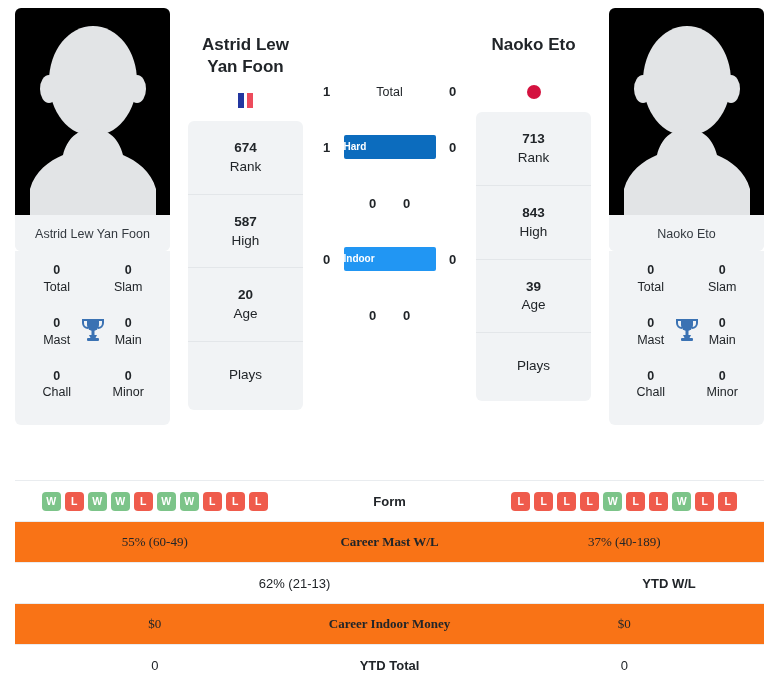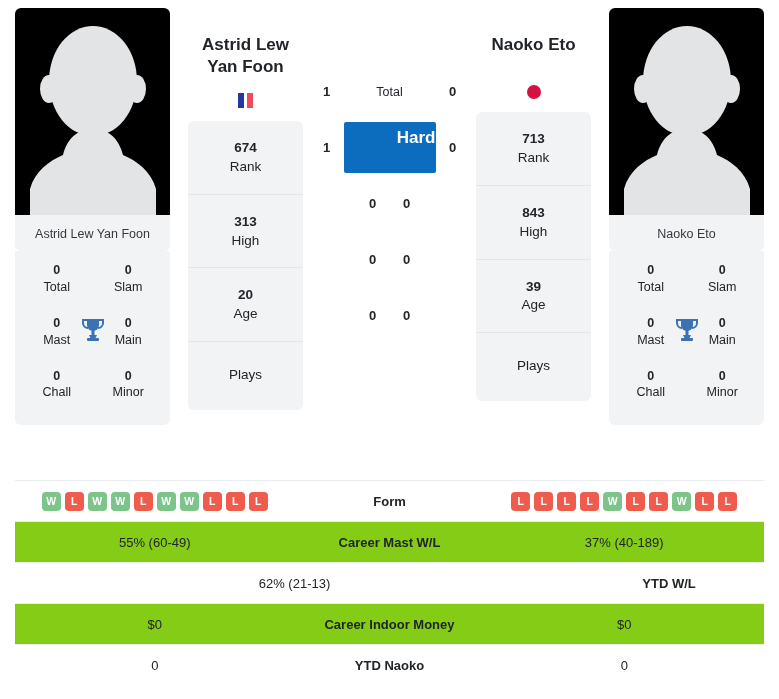--- a/index.html
+++ b/index.html
@@ -141,37 +141,37 @@
     color: #212529;
   }
   .h2h-mid {
     width: 92px;
     text-align: center;
   }
   .h2h-total-lbl { font-size: 12.5px; color: #212529; }
   .surface {
     display: block;
     width: 92px;
-    padding: 6px 0 25px 0;
+    padding: 6px 0 7px 0;
     border-radius: 2px;
     color: #ffffff;
-    font-size: 17px;
+    font-size: 10px;
     font-weight: bold;
-    text-align: right;
+    text-align: left;
   }
 
   
   .table { padding: 0 15px; }
   .trow {
     display: flex;
     align-items: center;
     height: 41px;
     border-top: 1px solid #e9ecef;
   }
-  .trow.alt { background: #84cc16; }
+  .trow.alt { background: #f97316; font-family: Liberation Serif, serif; }
   .tcell {
     flex: 1 1 0;
     text-align: center;
     font-size: 13px;
     color: #212529;
     min-width: 0;
   }
   .tcell.mid { font-weight: bold; flex: 0 0 190px; }
   .form-cell { display: flex; justify-content: center; gap: 4px; flex-wrap: nowrap; }
   .badge {
@@ -251,21 +251,21 @@
       <div class="player-name">Astrid Lew Yan Foon</div>
       <div class="flag-row">
         <span class="flag flag-fr"></span>
       </div>
       <div class="stack-card">
         <div class="stack-cell">
           <div class="num">674</div>
           <div class="lbl">Rank</div>
         </div>
         <div class="stack-cell">
-          <div class="num">313</div>
+          <div class="num">587</div>
           <div class="lbl">High</div>
         </div>
         <div class="stack-cell">
           <div class="num">20</div>
           <div class="lbl">Age</div>
         </div>
         <div class="stack-cell plays">
           <div class="lbl">Plays</div>
         </div>
       </div>
@@ -283,20 +283,23 @@
             <span class="surface" style="background: rgb(12, 108, 190);">Hard</span>
           </div>
           <div class="h2h-num">0</div>
         </div>
         <div class="h2h-row">
           <div class="h2h-num">0</div>
           <div class="h2h-num">0</div>
         </div>
         <div class="h2h-row">
           <div class="h2h-num">0</div>
+          <div class="h2h-mid">
+            <span class="surface" style="background: rgb(33, 150, 243);">Indoor</span>
+          </div>
           <div class="h2h-num">0</div>
         </div>
         <div class="h2h-row">
           <div class="h2h-num">0</div>
           <div class="h2h-num">0</div>
         </div>
       </div>
 
     <div class="rank-col" style="margin-left:0;">
       <div class="player-name">Naoko Eto</div>
@@ -413,18 +416,18 @@
         <div class="tcell">62% (21-13)</div>
         <div class="tcell mid">YTD W/L</div>
       </div>
       <div class="trow alt">
         <div class="tcell">$0</div>
         <div class="tcell mid">Career Indoor Money</div>
         <div class="tcell">$0</div>
       </div>
       <div class="trow">
         <div class="tcell">0</div>
-        <div class="tcell mid">YTD Naoko</div>
+        <div class="tcell mid">YTD Total</div>
         <div class="tcell">0</div>
       </div>
     </div>
 
 </div>
 
 </body></html>

